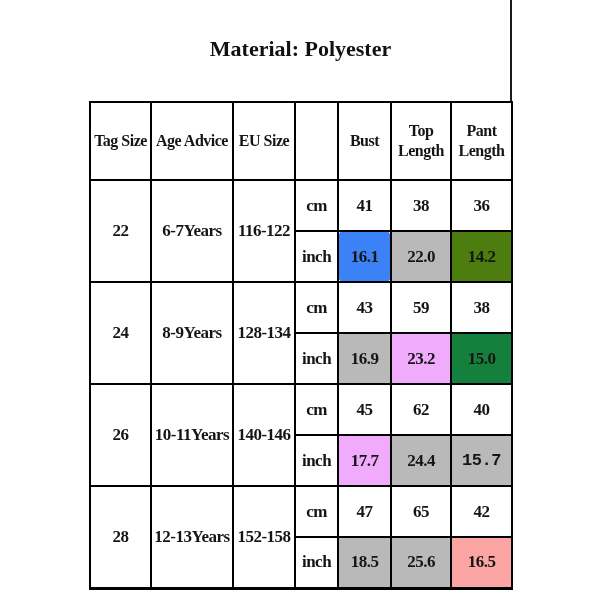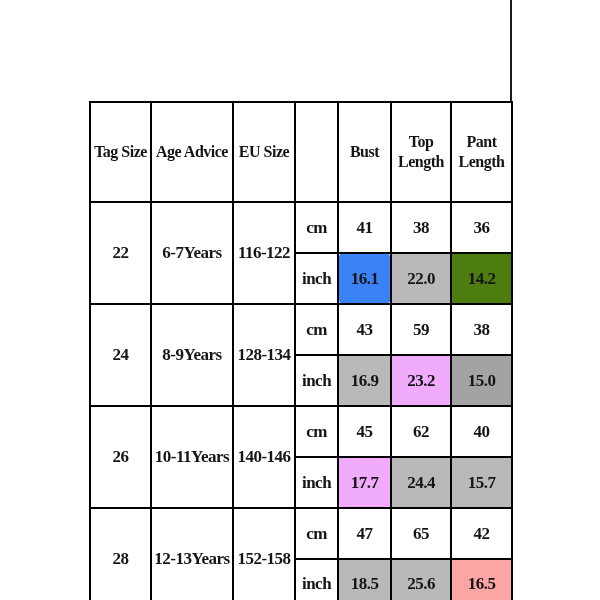--- a/index.html
+++ b/index.html
@@ -52,29 +52,30 @@
     font-size: 16px;
     letter-spacing: -0.5px;
     line-height: 1.25;
     font-weight: bold;
   }
   .size-table td {
     font-size: 17px;
     letter-spacing: -0.5px;
     font-weight: bold;
   }
-  .size-table thead tr { height: 100px; border-radius: 16px; }
+  .size-table thead tr { height: 78px; border-radius: 16px; }
   .size-table tbody tr { height: 51px; }
   .nowrap { white-space: nowrap; }
 </style>
 </head>
 <body>
 
 <div class="canvas">
 
+  <div class="title">Material: Polyester</div>
 
   <div class="crop-line"></div>
 
   <table class="size-table">
     <colgroup>
       <col style="width:61px">
         <col style="width:82px">
         <col style="width:62px">
       <col style="width:43px">
         <col style="width:53px">
@@ -116,37 +117,37 @@
         <td rowspan="2" class="nowrap">128-134</td>
         <td>cm</td>
         <td>43</td>
         <td>59</td>
         <td>38</td>
       </tr>
       <tr>
         <td>inch</td>
         <td class="hl" style="background: rgb(185, 185, 185);">16.9</td>
         <td class="hl" style="background: #f0abfc;">23.2</td>
-        <td class="hl" style="background: #a3a3a3;">15.0</td>
+        <td class="hl" style="background: #15803d;">15.0</td>
       </tr>
 
       <tr>
         <td rowspan="2">26</td>
         <td rowspan="2" class="nowrap">10-11Years</td>
         <td rowspan="2" class="nowrap">140-146</td>
         <td>cm</td>
         <td>45</td>
         <td>62</td>
         <td>40</td>
       </tr>
       <tr>
         <td>inch</td>
         <td class="hl" style="background: #f0abfc;">17.7</td>
         <td class="hl" style="background: rgb(185, 185, 185);">24.4</td>
-        <td class="hl" style="background: rgb(185, 185, 185);">15.7</td>
+        <td class="hl" style="background: rgb(185, 185, 185); font-family: Liberation Mono, monospace;">15.7</td>
       </tr>
 
       <tr>
         <td rowspan="2">28</td>
         <td rowspan="2" class="nowrap">12-13Years</td>
         <td rowspan="2" class="nowrap">152-158</td>
         <td>cm</td>
         <td>47</td>
         <td>65</td>
         <td>42</td>

